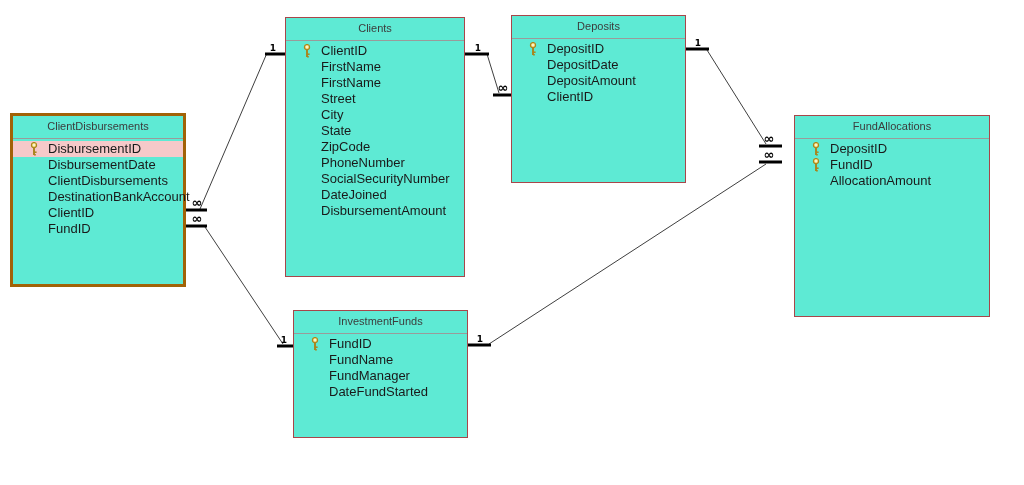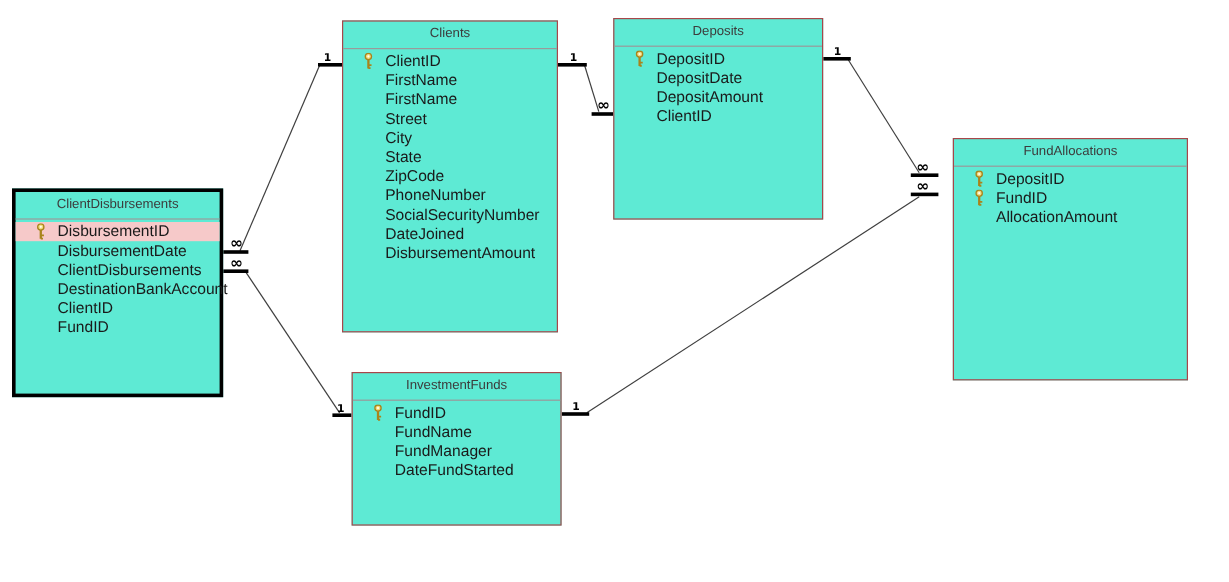--- a/index.html
+++ b/index.html
@@ -7,21 +7,21 @@
     width:1024px;height:485px;position:relative;overflow:hidden;
     background:#ffffff;
     font-family:"Liberation Sans", sans-serif;
   }
   #rel-svg{position:absolute;left:0;top:0;z-index:1;}
   #diagram{position:absolute;left:0;top:0;width:1024px;height:485px;z-index:2;}
   .table{
     position:absolute;background:#5eead4;border:1px solid #a8464a;
     box-sizing:border-box;
   }
-  .table.selected{border:3px solid #000000;margin-top:44px;}
+  .table.selected{border:3px solid #a16207;}
   .table-title{
     height:22px;line-height:21px;text-align:center;font-size:11px;color:#3c3c3c;
     border-bottom:1px solid #9a9a9a;cursor:default;white-space:nowrap;overflow:hidden;
   }
   .table-body{padding-top:2px;}
   .field-row{
     height:16px;display:flex;align-items:flex-start;font-size:13px;color:#1a1a1a;
     white-space:nowrap;
   }
   .field-row.highlight{background:#f6c9c9;}

